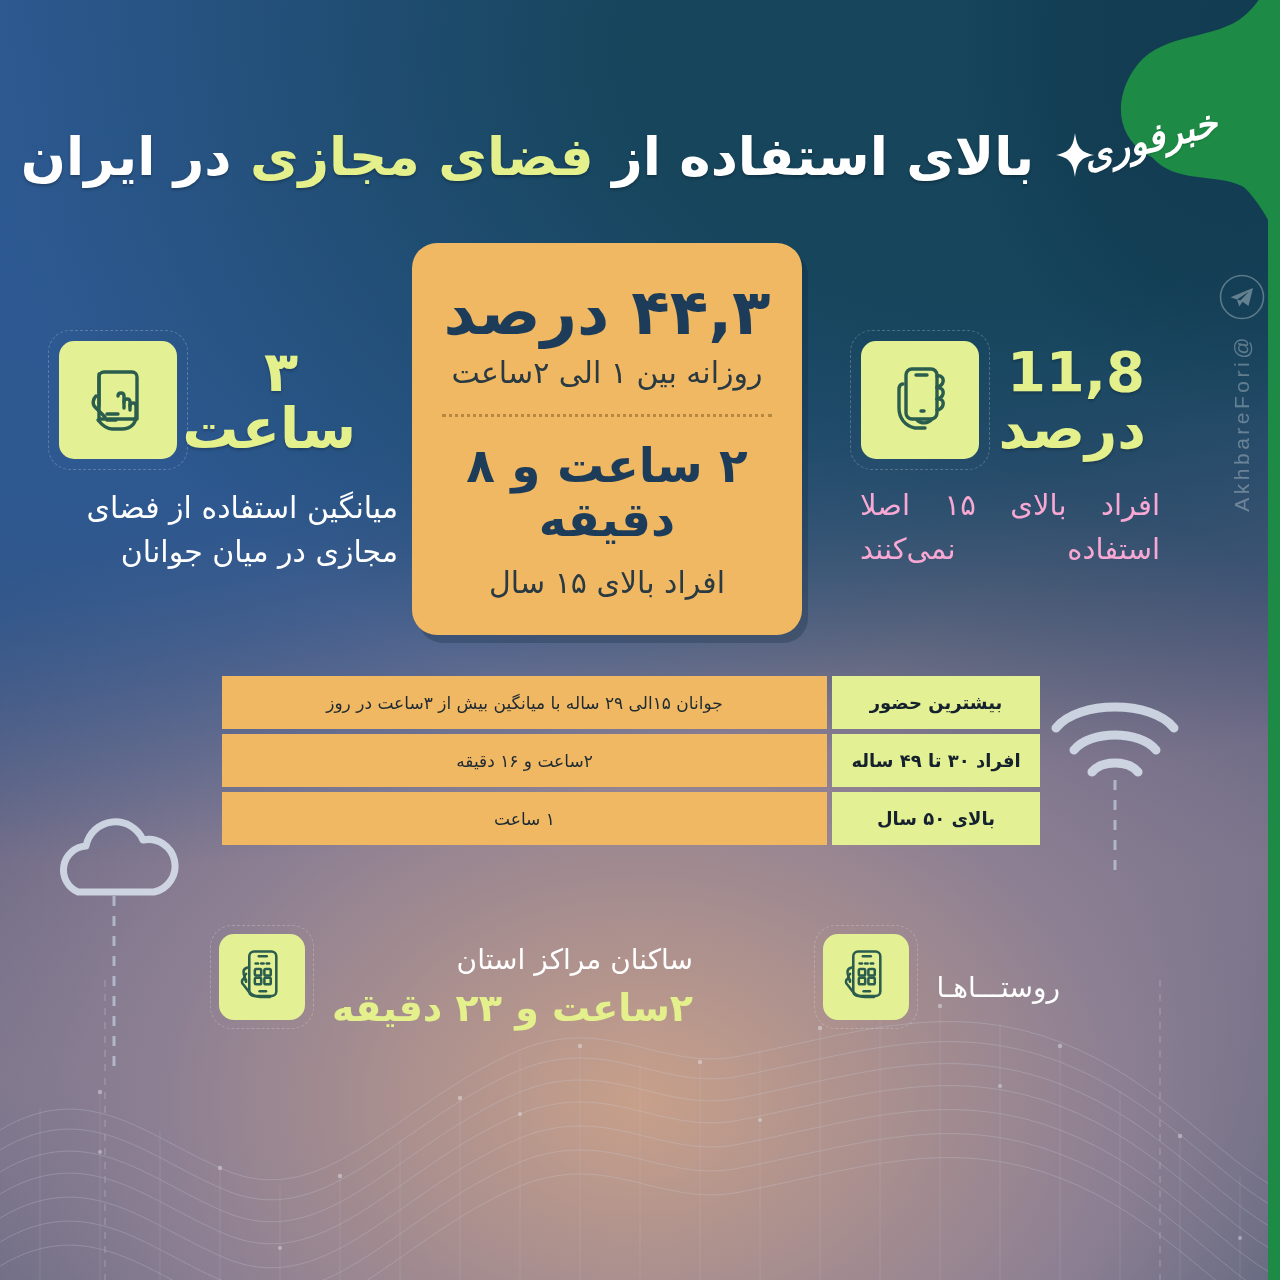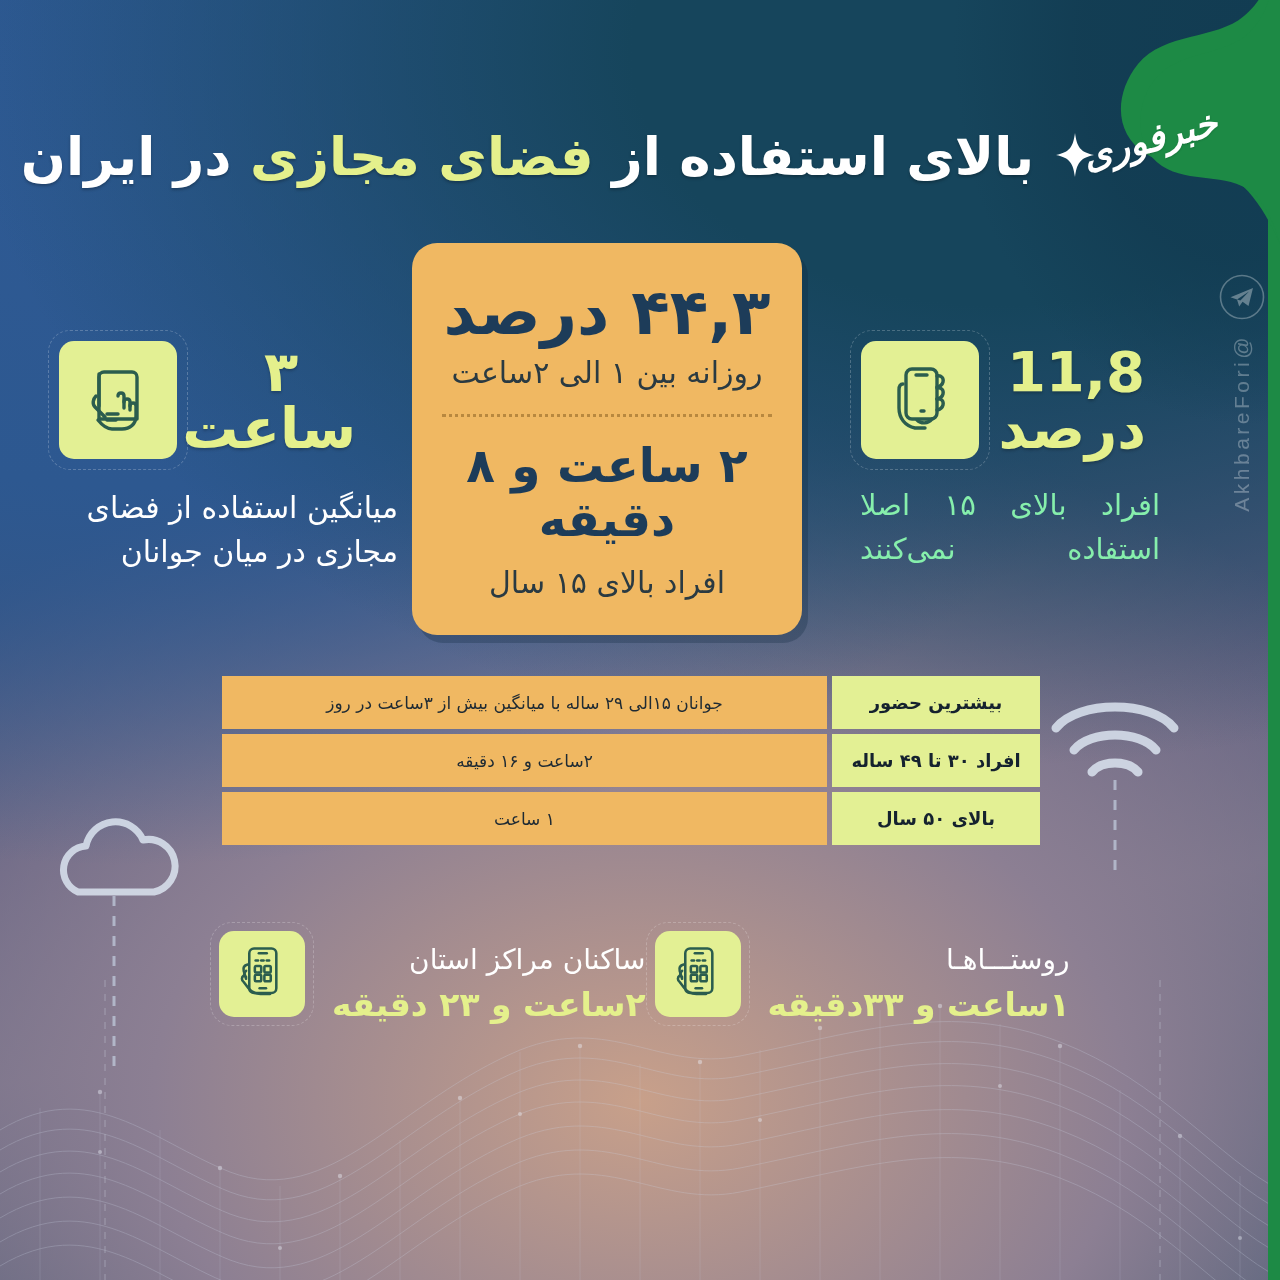--- a/index.html
+++ b/index.html
@@ -90,21 +90,21 @@
   
   #stat-right{ position:absolute; top:330px; right:120px; width:310px; }
   #stat-right-top{ display:flex; flex-direction:row-reverse; align-items:center; justify-content:flex-start; gap:16px; }
   #stat-right .tile{ width:140px; height:140px; }
   #stat-right .tile-inner{ width:118px; height:118px; }
   #stat-right-num{
     color:#e4f08c; font-size:56px; font-weight:700; line-height:1.02;
     text-align:center; width:140px; text-shadow:0 2px 3px rgba(0,0,0,.22);
   }
   #stat-right-desc{
-    margin-top:14px; color:#86efac; font-size:29px; line-height:1.5;
+    margin-top:14px; color:#f9a8d4; font-size:29px; line-height:1.5;
     text-align:justify; direction:rtl; width:300px;
   }
   #stat-right-desc div{ text-align:justify; text-align-last:justify; }
 
   
   #center-card{
     position:absolute; top:243px; left:404px; width:390px; height:392px;
     background:#f0b862; border-radius:25px; padding:22px 26px;
     box-shadow:6px 8px 0 rgba(13,38,60,.28);
     display:flex; flex-direction:column; justify-content:center; gap:2px;
@@ -137,21 +137,21 @@
   
   #bottom-row{
     position:absolute; top:920px; left:210px; width:850px;
     display:flex; flex-direction:row-reverse; justify-content:space-between; align-items:center;
   }
   .bcell{ display:flex; flex-direction:row-reverse; align-items:center; gap:18px; direction:rtl; }
   .bcell .tile{ width:104px; height:104px; }
   .bcell .tile-inner{ width:86px; height:86px; }
   .btexts{ text-align:right;margin-top:21px; }
   .btitle{ color:#ffffff; font-size:28px; line-height:1.35; white-space:nowrap; }
-  .bvalue{ color:#e4f08c; font-size:33px; font-weight:700; line-height:1.35; white-space:nowrap; margin-top:4px; }
+  .bvalue{ color:#e4f08c; font-size:38px; font-weight:700; line-height:1.35; white-space:nowrap; margin-top:4px; }
 
   
   #wifi{ position:absolute; top:650px; right:90px; }
   #cloud{ position:absolute; top:810px; left:40px; }
 </style>
 </head>
 <body>
 
 <div id="bg-base"></div>
 <div id="bg-right-dark"></div>
@@ -367,21 +367,20 @@
             <rect x="47" y="45" width="8" height="8" rx="1.6"></rect>
             <path d="M26,32 c-4,1 -6,4 -5,8 l3,10"></path>
             <path d="M21,46 c-3,2 -3,6 0,8 l6,8 c4,5 9,7 15,7 h12"></path>
             <path d="M24,40 c-3,2 -3,6 0,8"></path>
           </g>
         </svg>
       </div>
     </div>
     <div class="btexts">
       <div class="btitle">روستـــاهـا</div>
-      <div class="bvalue">۱ساعت و ۳۳دقیقه</div>
     </div>
   </div>
 </div>
 
 <svg id="wifi" width="150" height="230" viewBox="0 0 150 230">
   <g fill="none" stroke="#dbe4f0" stroke-width="9" stroke-linecap="round" opacity=".85">
     <path d="M16,78 C38,50 112,50 134,78"></path>
     <path d="M34,100 C50,80 100,80 116,100"></path>
     <path d="M52,122 C62,110 88,110 98,122"></path>
   </g>

